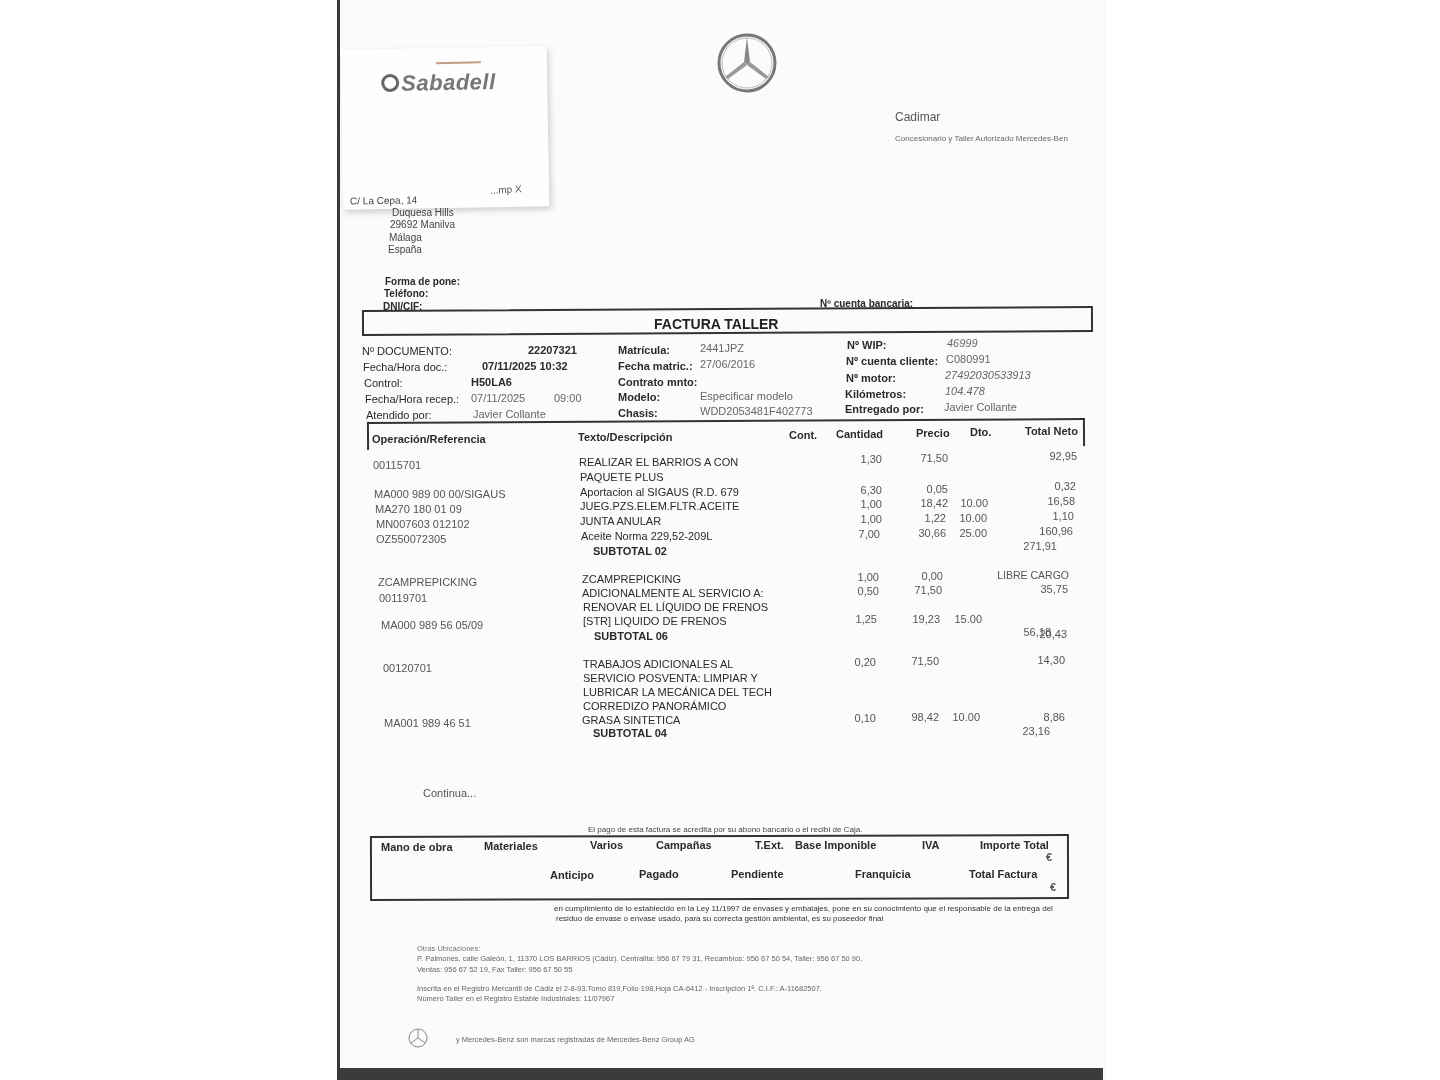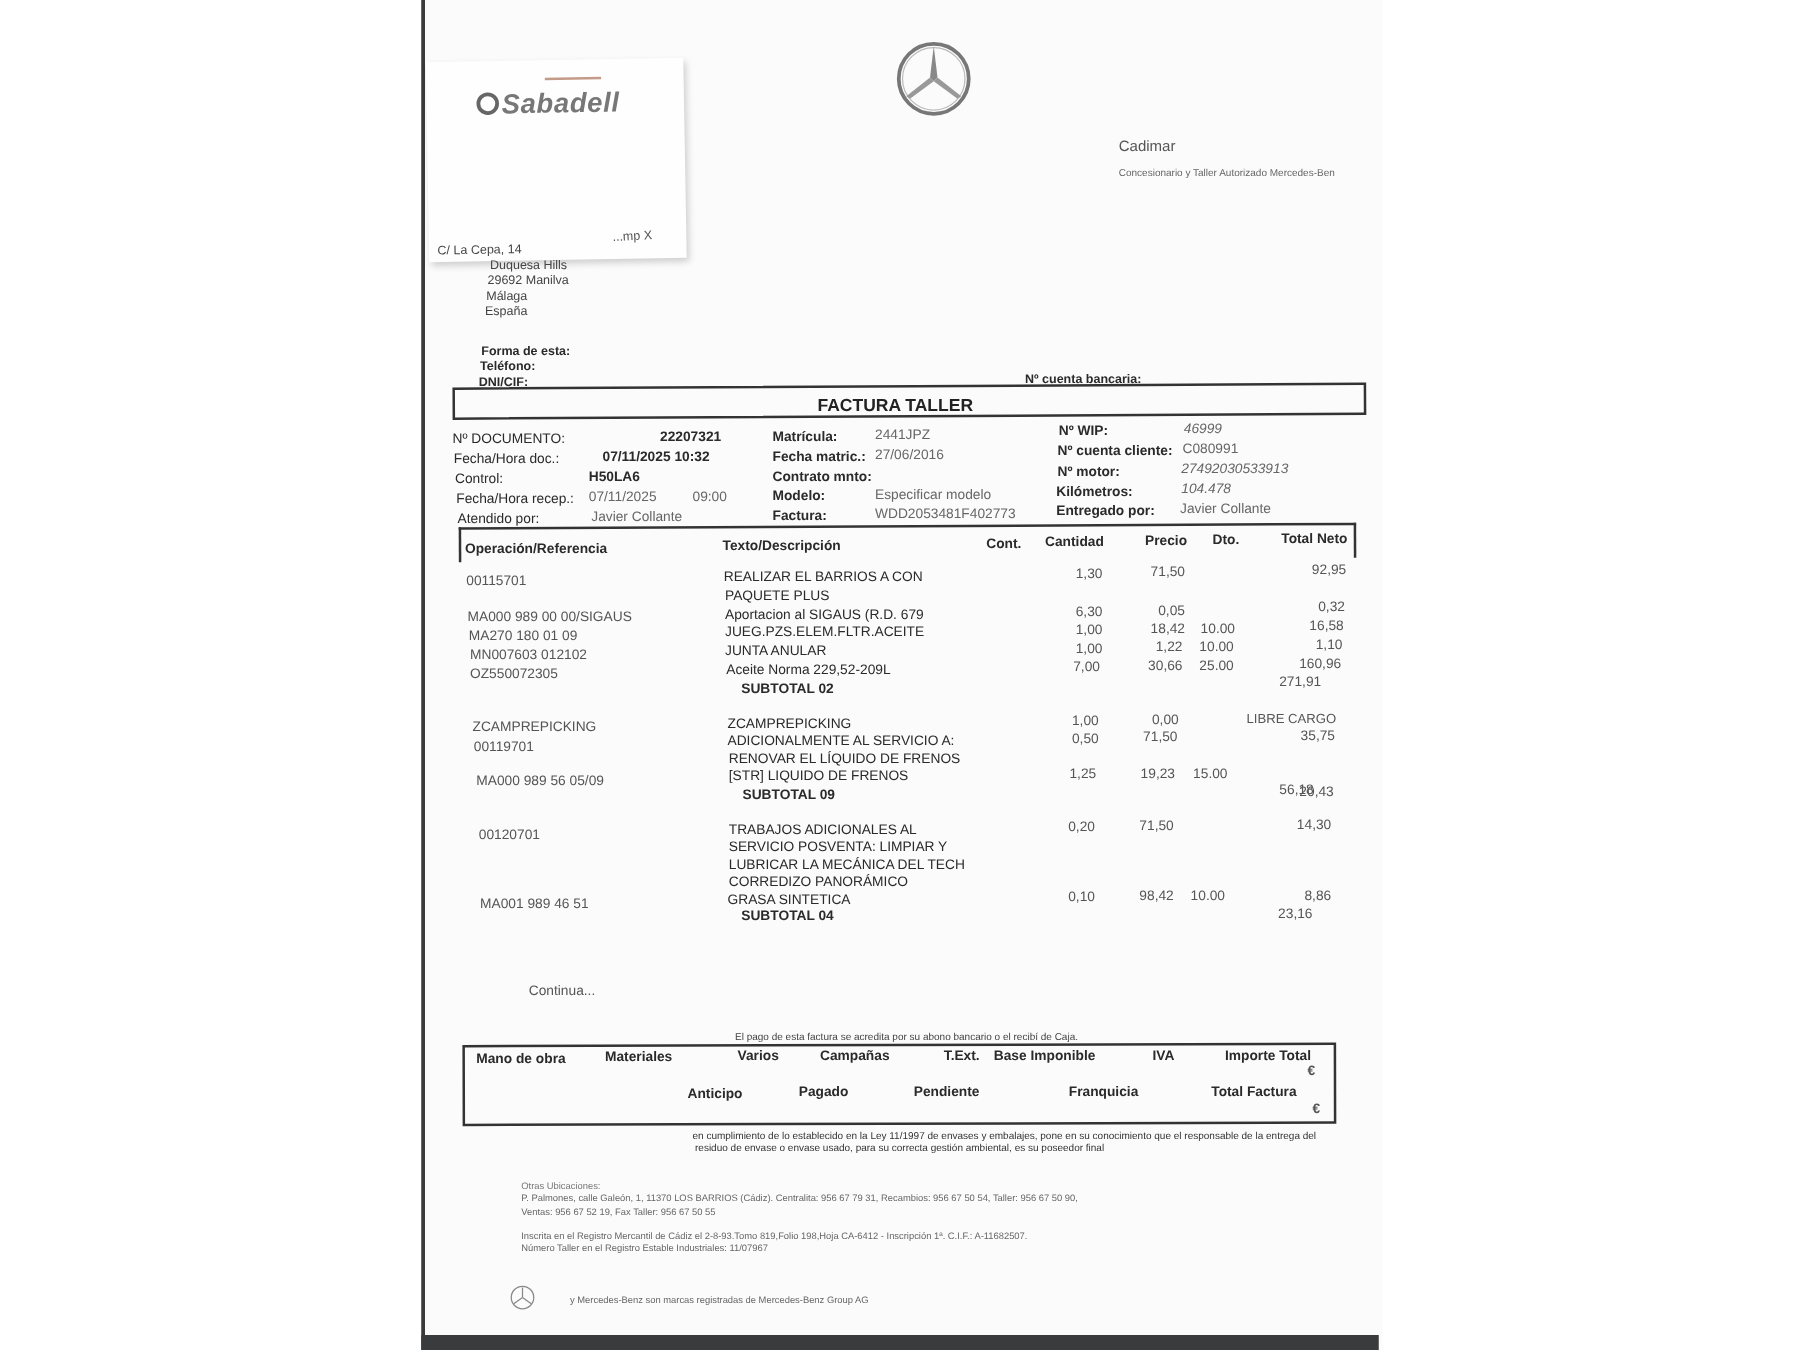--- a/index.html
+++ b/index.html
@@ -54,21 +54,21 @@
 <div class="abs" style="left:895px;top:110px;font-size:12px;color:#555;">Cadimar</div>
 <div class="abs" style="left:895px;top:134px;font-size:8px;color:#666;">Concesionario y Taller Autorizado Mercedes-Ben</div>
 
 <div class="abs f10" style="left:490px;top:184px;color:#555;transform:rotate(-3deg);">...mp X</div>
 <div class="abs f10" style="left:350px;top:195px;color:#444;transform:rotate(-1deg);">C/ La Cepa, 14</div>
 <div class="abs f10" style="left:392px;top:207px;color:#444;">Duquesa Hills</div>
 <div class="abs f10" style="left:390px;top:219px;color:#444;">29692 Manilva</div>
 <div class="abs f10" style="left:389px;top:232px;color:#444;">Málaga</div>
 <div class="abs f10" style="left:388px;top:244px;color:#444;">España</div>
 
-<div class="abs f10 t-bold" style="left:385px;top:276px;">Forma de esta:</div>
+<div class="abs f10 t-bold" style="left:385px;top:276px;">Forma de pone:</div>
 <div class="abs f10 t-bold" style="left:384px;top:288px;">Teléfono:</div>
 <div class="abs f10 t-bold" style="left:383px;top:301px;">DNI/CIF:</div>
 <div class="abs f10 t-bold" style="left:820px;top:298px;">Nº cuenta bancaria:</div>
 
 <div class="box" style="left:362px;top:308px;width:727px;height:22px;transform:rotate(-0.3deg);"></div>
 <div class="abs t-bold" style="left:654px;top:316px;font-size:14px;color:#222;">FACTURA TALLER</div>
 
 <div class="abs f11" style="left:362px;top:345px;">Nº DOCUMENTO:</div>
 <div class="abs f11 t-bold" style="left:528px;top:344px;">22207321</div>
 <div class="abs f11" style="left:363px;top:361px;">Fecha/Hora doc.:</div>
@@ -81,21 +81,21 @@
 <div class="abs f11" style="left:366px;top:409px;">Atendido por:</div>
 <div class="abs f11 grey" style="left:473px;top:408px;">Javier Collante</div>
 
 <div class="abs f11 t-bold" style="left:618px;top:344px;">Matrícula:</div>
 <div class="abs f11 grey" style="left:700px;top:342px;">2441JPZ</div>
 <div class="abs f11 t-bold" style="left:618px;top:360px;">Fecha matric.:</div>
 <div class="abs f11 grey" style="left:700px;top:358px;">27/06/2016</div>
 <div class="abs f11 t-bold" style="left:618px;top:376px;">Contrato mnto:</div>
 <div class="abs f11 t-bold" style="left:618px;top:391px;">Modelo:</div>
 <div class="abs f11 grey" style="left:700px;top:390px;">Especificar modelo</div>
-<div class="abs f11 t-bold" style="left:618px;top:407px;">Factura:</div>
+<div class="abs f11 t-bold" style="left:618px;top:407px;">Chasis:</div>
 <div class="abs f11 grey" style="left:700px;top:405px;">WDD2053481F402773</div>
 
 <div class="abs f11 t-bold" style="left:847px;top:339px;">Nº WIP:</div>
 <div class="abs f11 grey" style="left:947px;top:337px;font-style:italic;">46999</div>
 <div class="abs f11 t-bold" style="left:846px;top:355px;">Nº cuenta cliente:</div>
 <div class="abs f11 grey" style="left:946px;top:353px;">C080991</div>
 <div class="abs f11 t-bold" style="left:846px;top:372px;">Nº motor:</div>
 <div class="abs f11 grey" style="left:945px;top:369px;font-style:italic;">27492030533913</div>
 <div class="abs f11 t-bold" style="left:845px;top:388px;">Kilómetros:</div>
 <div class="abs f11 grey" style="left:945px;top:385px;font-style:italic;">104.478</div>
@@ -165,21 +165,21 @@
 
   <div class="abs f11" style="left:583px;top:601px;">RENOVAR EL LÍQUIDO DE FRENOS</div>
 
   <div class="abs f11 light" style="left:381px;top:619px;">MA000 989 56 05/09</div>
   <div class="abs f11" style="left:583px;top:615px;">[STR] LIQUIDO DE FRENOS</div>
   <div class="num" style="left:842px;top:613px;width:35px;">1,25</div>
   <div class="num" style="left:905px;top:613px;width:35px;">19,23</div>
   <div class="num" style="left:945px;top:613px;width:37px;">15.00</div>
   <div class="num" style="left:1010px;top:612px;width:57px;margin-top:16px;">20,43</div>
 
-  <div class="abs f11 t-bold" style="left:594px;top:630px;">SUBTOTAL 09</div>
+  <div class="abs f11 t-bold" style="left:594px;top:630px;">SUBTOTAL 06</div>
   <div class="num" style="left:1000px;top:626px;width:51px;">56,18</div>
 
   <div class="abs f11 light" style="left:383px;top:662px;">00120701</div>
   <div class="abs f11" style="left:583px;top:658px;">TRABAJOS ADICIONALES AL</div>
   <div class="num" style="left:842px;top:656px;width:34px;">0,20</div>
   <div class="num" style="left:900px;top:655px;width:39px;">71,50</div>
   <div class="num" style="left:1010px;top:654px;width:55px;">14,30</div>
 
   <div class="abs f11" style="left:583px;top:672px;">SERVICIO POSVENTA: LIMPIAR Y</div>
   <div class="abs f11" style="left:583px;top:686px;">LUBRICAR LA MECÁNICA DEL TECH</div>

